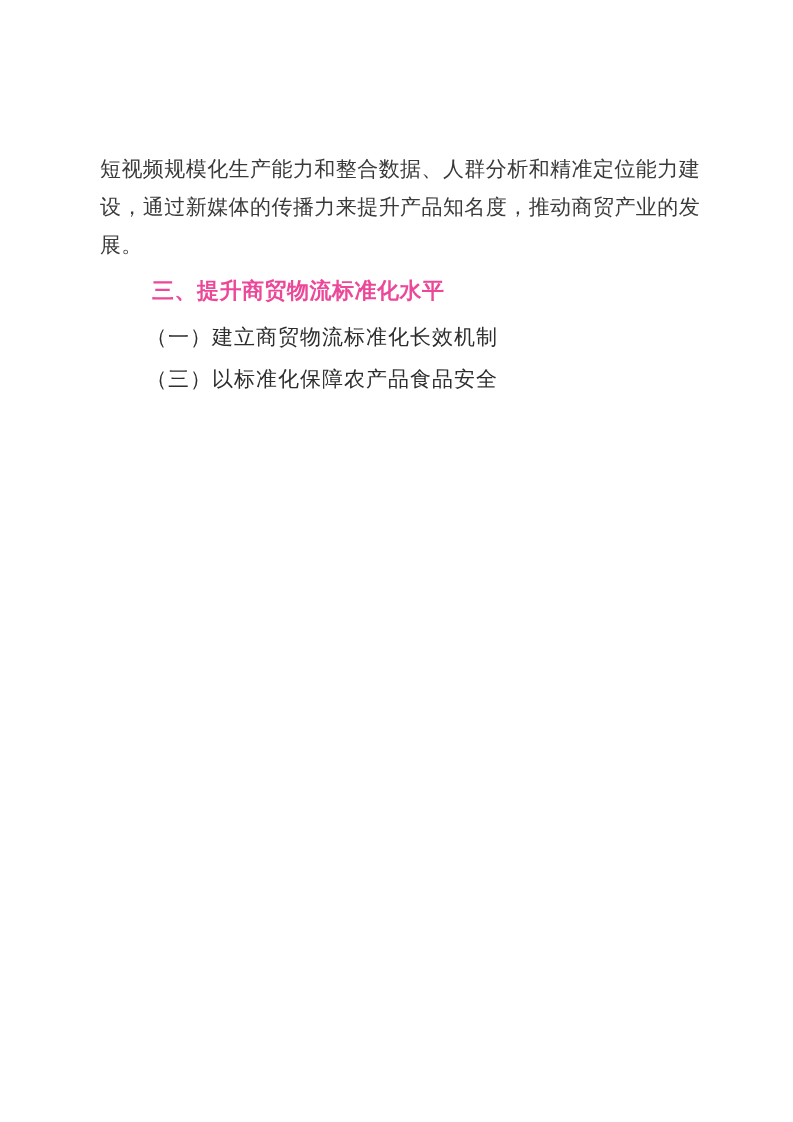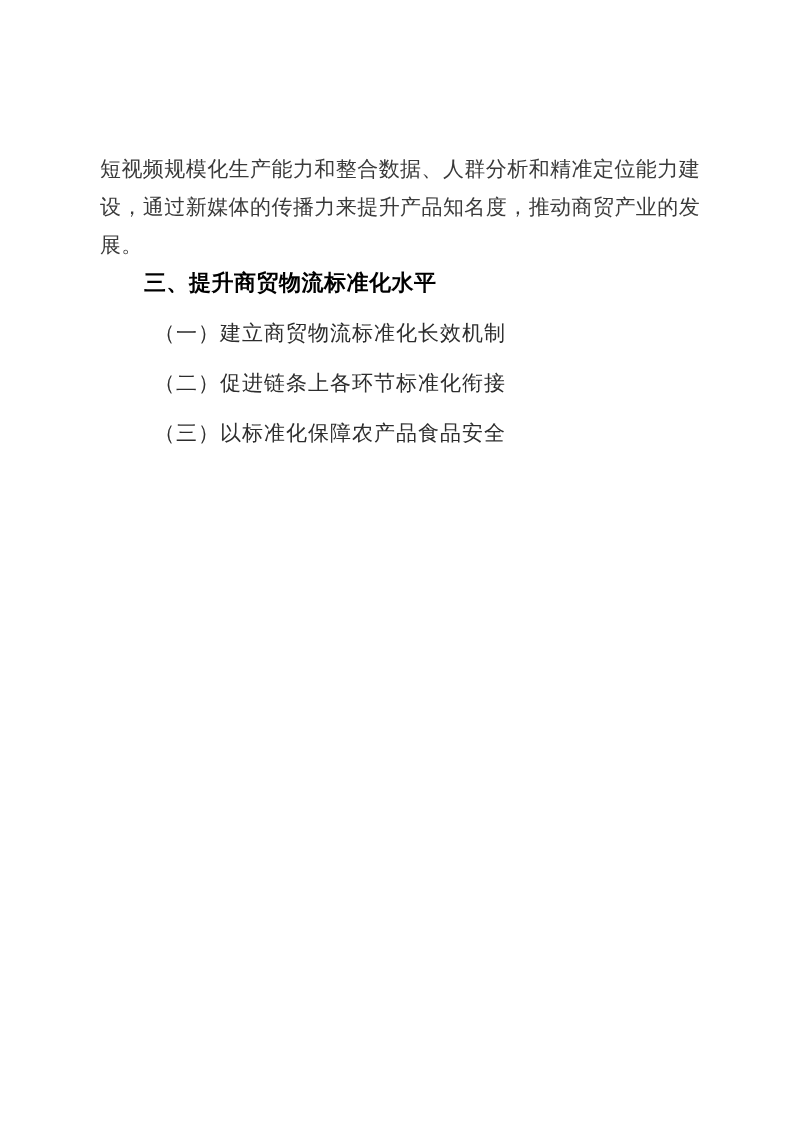--- a/index.html
+++ b/index.html
@@ -26,31 +26,31 @@
     font-size: 21px;
     line-height: 38px;
     color: #3a3a3a;
     text-align: justify;
     letter-spacing: 0.3px;
   }
   .body-par.indent {
     text-indent: 2em;
   }
   .section-heading {
-    margin: 0;
+    margin: 8px;
     font-family: "Liberation Sans", sans-serif;
     font-weight: 700;
     font-size: 22px;
     line-height: 38px;
-    color: #000000;
+    color: #ec4899;
     text-indent: 2em;
     letter-spacing: 0.5px;
   }
   .sub-heading {
-    margin: 12px;
+    margin: 4px;
     font-size: 21px;
     line-height: 38px;
     font-weight: 400;
     color: #2d2d2d;
     text-indent: 2em;
     letter-spacing: 1px;
   }
   .footer {
     position: absolute;
     left: 100px;
@@ -66,21 +66,20 @@
 <div class="page">
   <div class="content">
 
     <p class="body-par">短视频规模化生产能力和整合数据、人群分析和精准定位能力建设，通过新媒体的传播力来提升产品知名度，推动商贸产业的发展。</p>
 
     <h2 class="section-heading">三、提升商贸物流标准化水平</h2>
 
     <h3 class="sub-heading">（一）建立商贸物流标准化长效机制</h3>
 
 
-    <h3 class="sub-heading">（二）促进链条上各环节标准化衔接</h3>
 
 
     <h3 class="sub-heading">（三）以标准化保障农产品食品安全</h3>
 
 
   </div>
 
   <div class="footer">— 84 —</div>
 </div>
 

